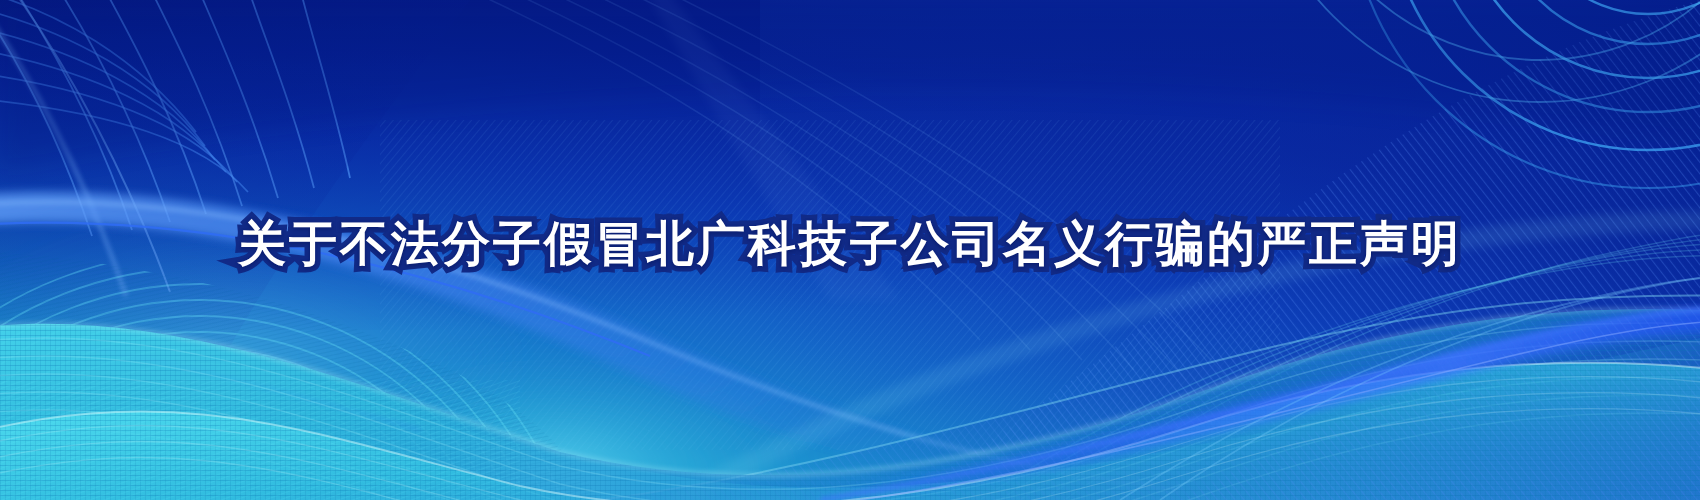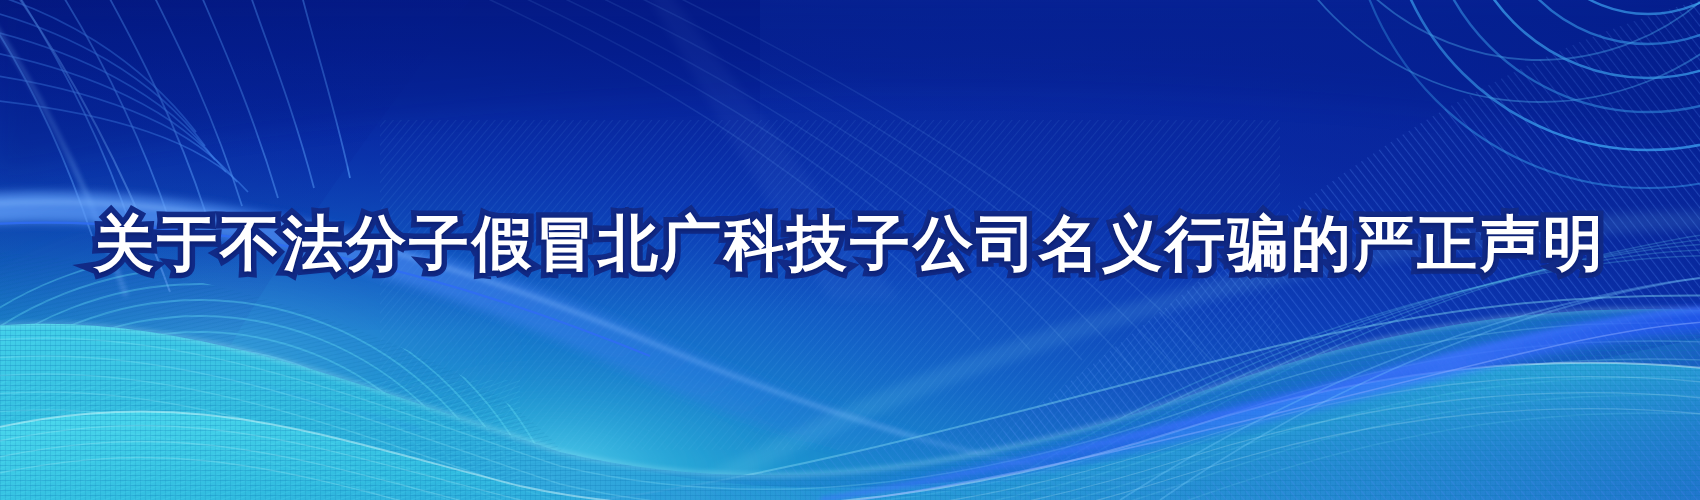--- a/index.html
+++ b/index.html
@@ -30,21 +30,21 @@
     height: 500px;
     display: flex;
     align-items: center;
     justify-content: center;
     pointer-events: none;
   }
   #banner-title {
     position: relative;
     top: -6px;
     font-family: "Liberation Sans", "DejaVu Sans", sans-serif;
-    font-size: 60px;
+    font-size: 48px;
     font-weight: 700;
     letter-spacing: 3px;
     line-height: 1;
     color: #ffffff;
     white-space: nowrap;
     -webkit-text-stroke: 11px #112a87;
     paint-order: stroke fill;
     text-shadow:
       0 0 2px rgba(12,32,120,0.9),
       0 2px 4px rgba(6,18,80,0.45);

